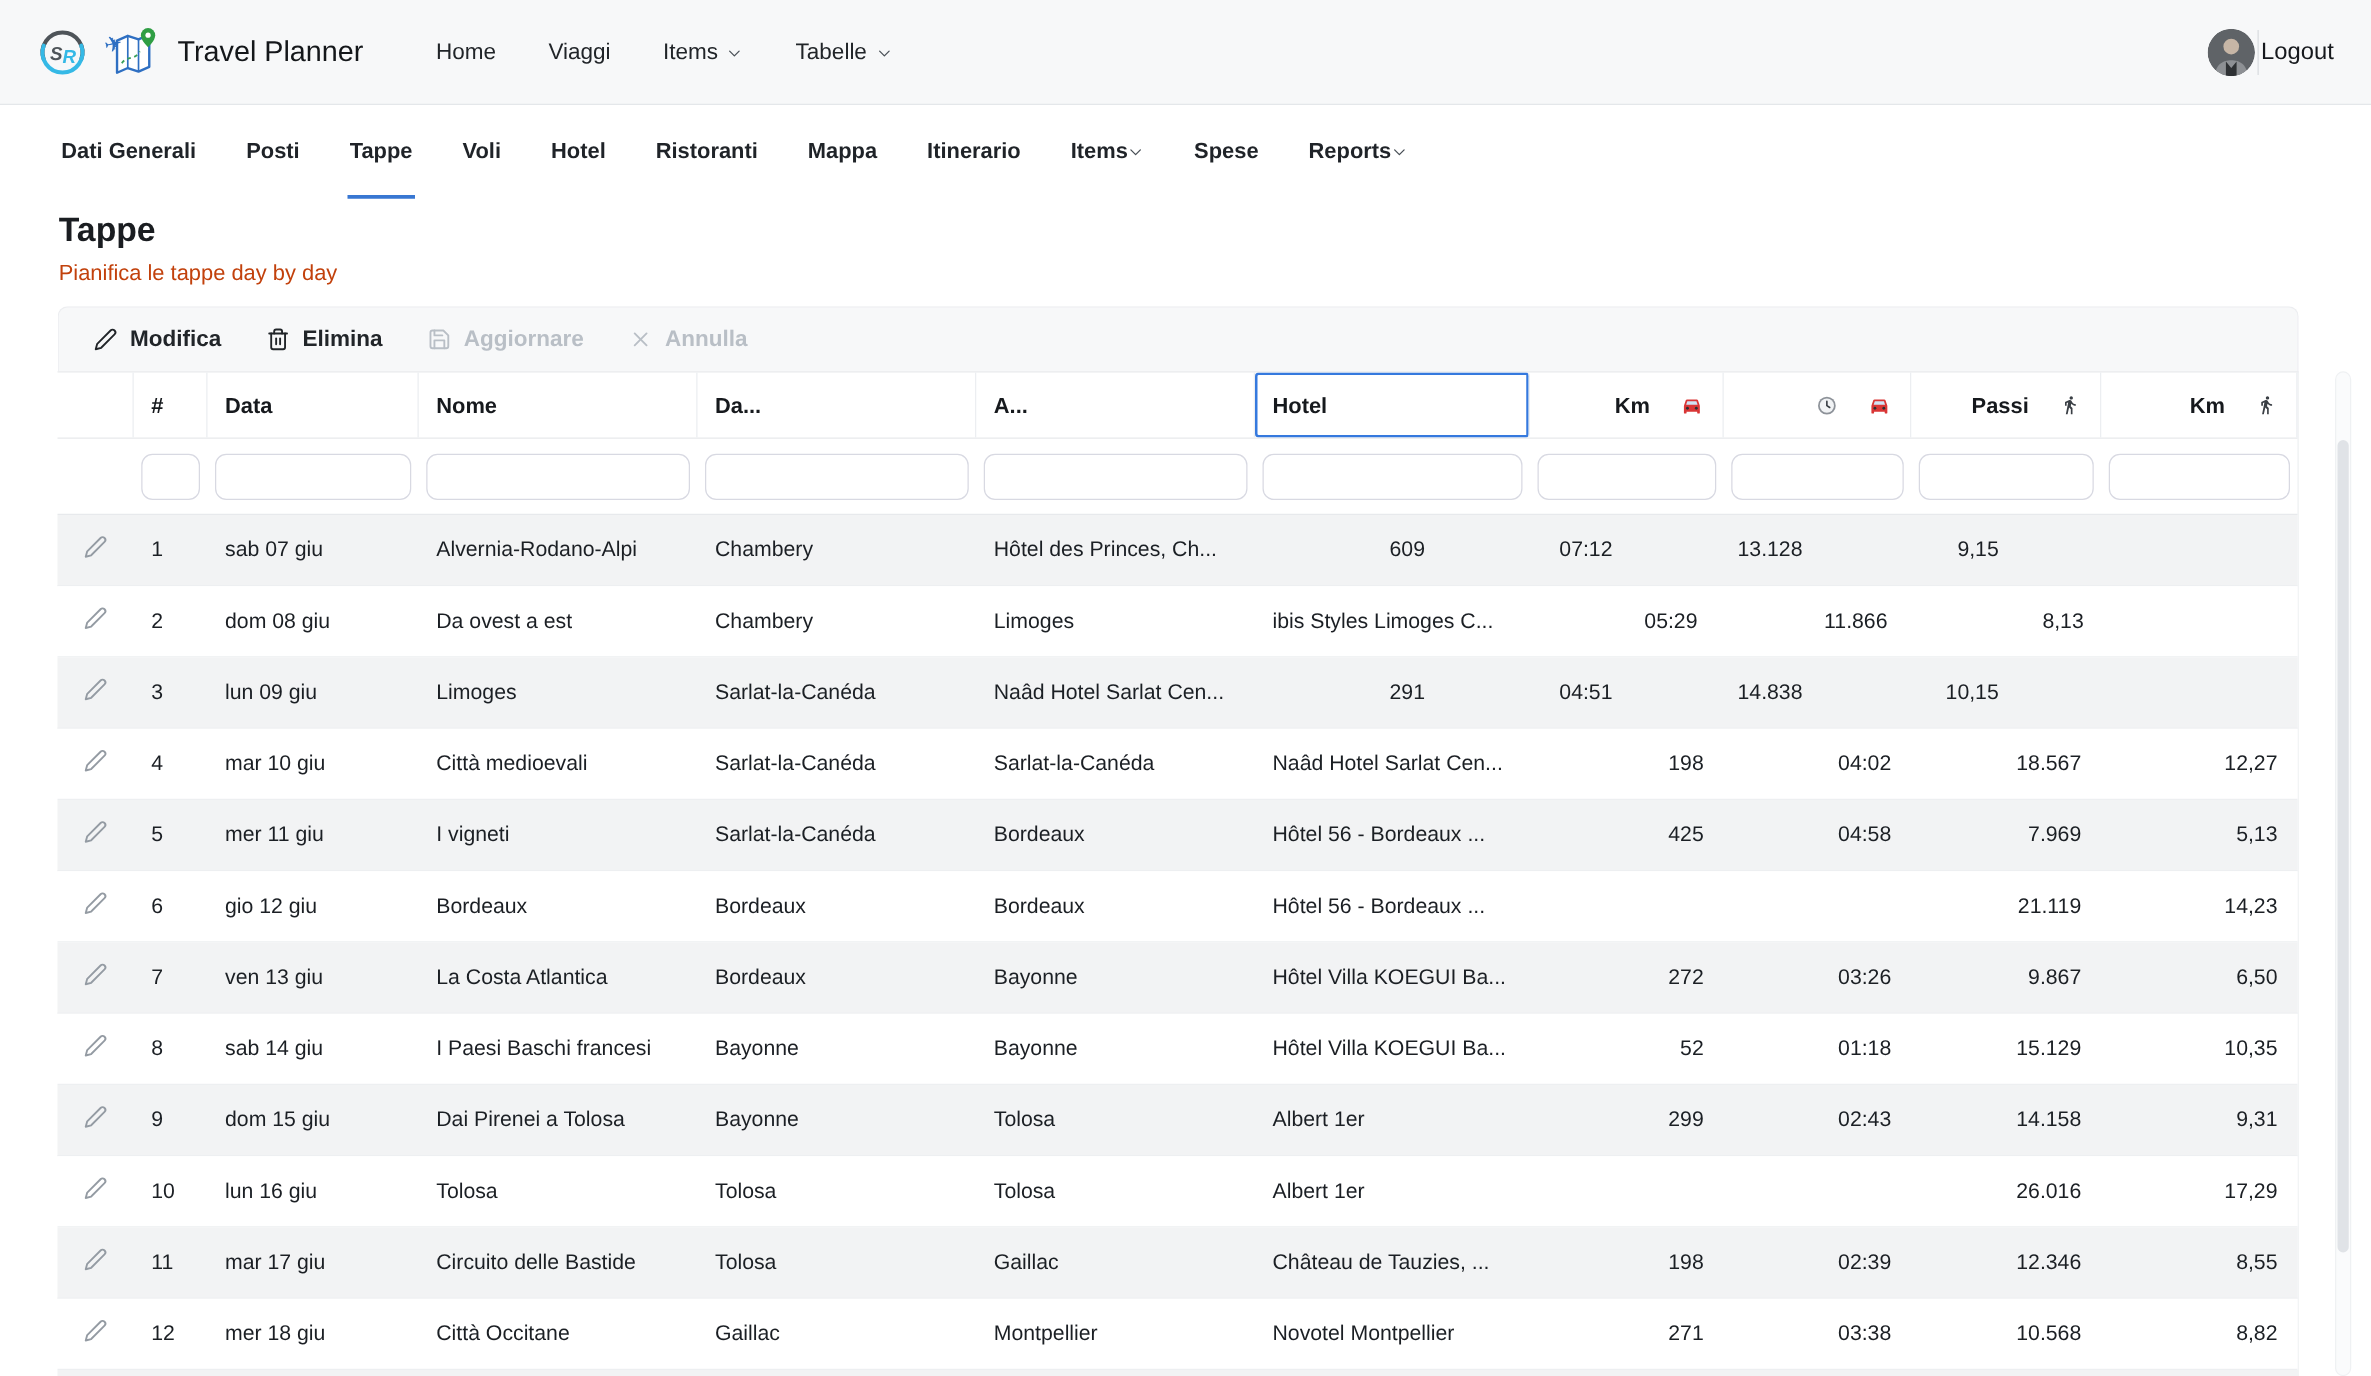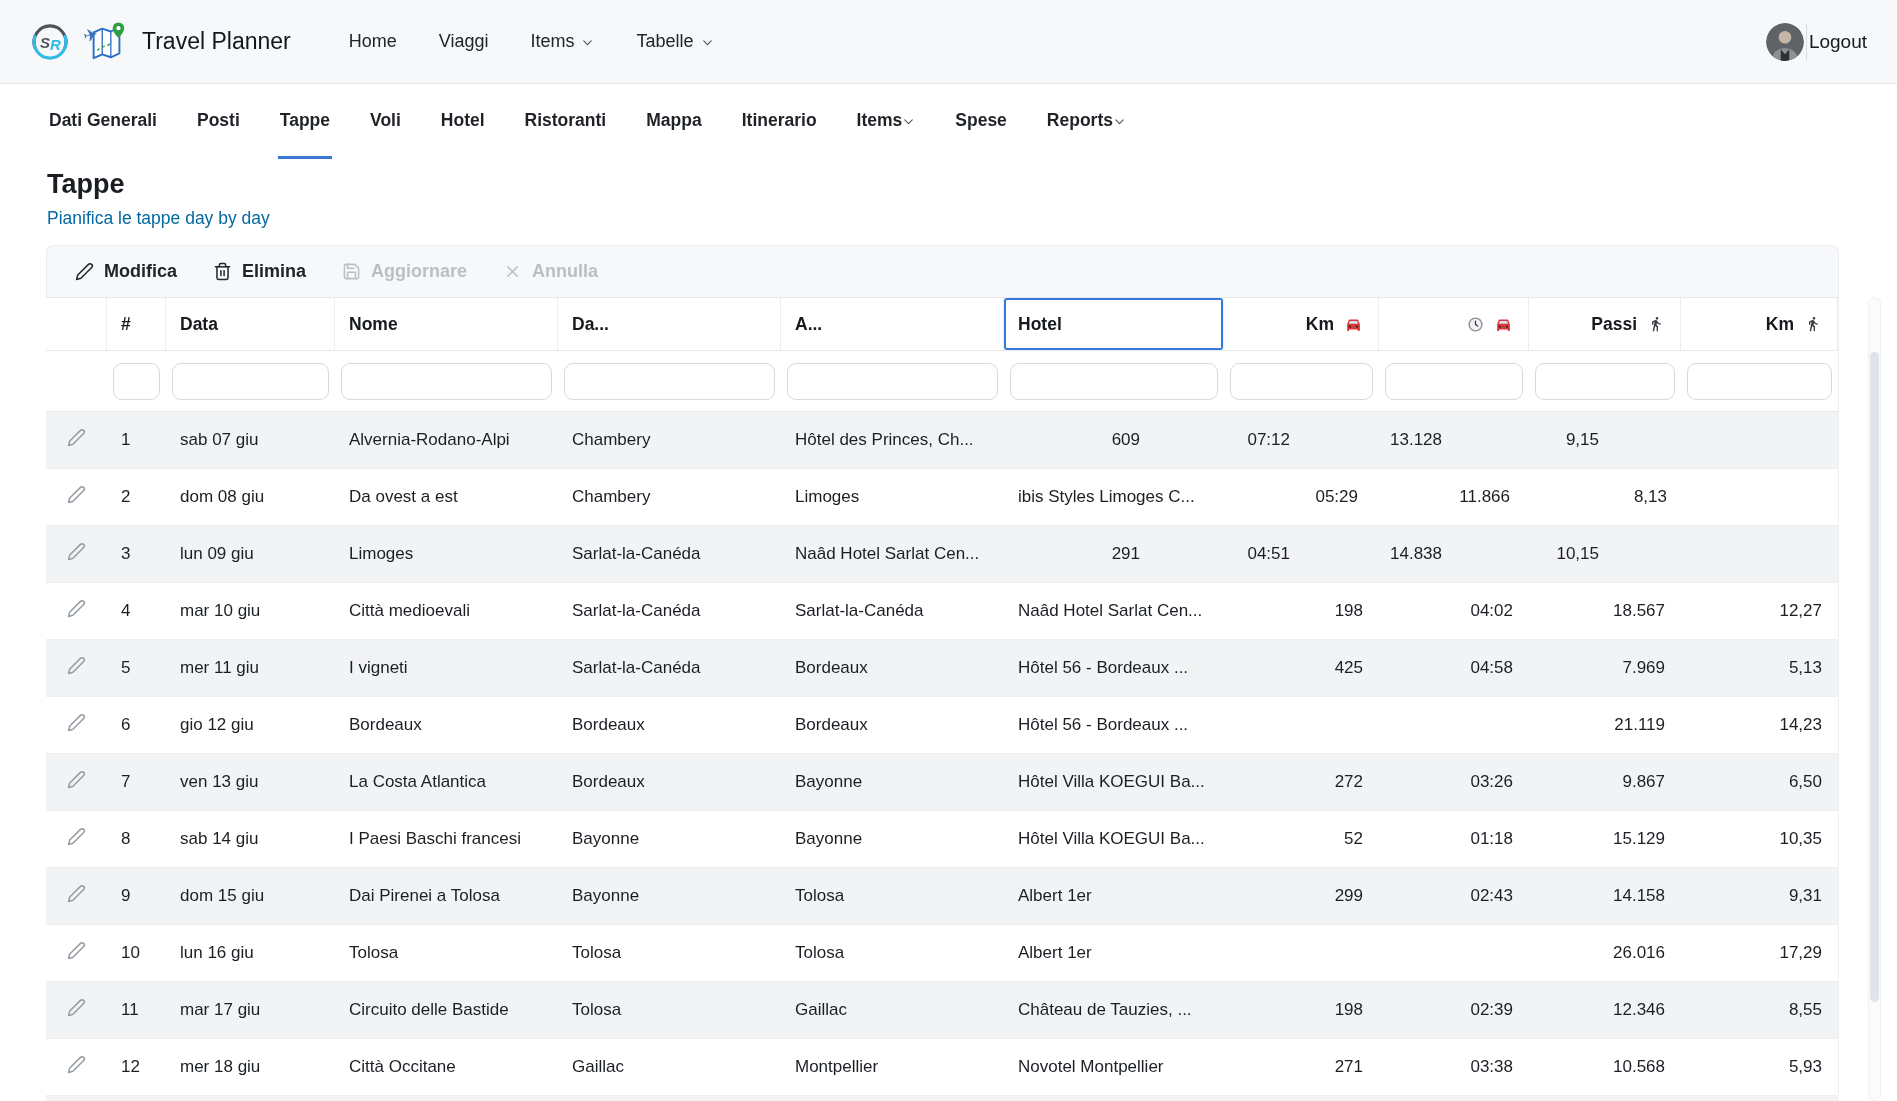--- a/index.html
+++ b/index.html
@@ -23,39 +23,39 @@
   
   .tabs { display:flex; align-items:stretch; gap:36px; padding-left:47px; height:75px; background:#fff; }
   .tab { display:flex; align-items:center; font-size:17.5px; font-weight:600; color:#1f2328;
     border-bottom:3px solid transparent; padding:0 2px; cursor:pointer; white-space:nowrap; }
   .tab.active { border-bottom-color:#3877d2; }
   .tab .caret { margin-top:3px; }
 
   
   .page-head { padding:10px 47px 0; }
   .page-title { font-size:27px; font-weight:700; color:#1a1d21; line-height:30px; }
-  .page-subtitle { font-size:17.5px; color:#0369a1; margin-top:8px; line-height:22px; }
+  .page-subtitle { font-size:17.5px; color:#c2410c; margin-top:8px; line-height:22px; }
 
   
   .panel { margin:16px 0 0 46px; width:1793px; }
   .toolbar { height:52px; background:#f7f8f9; border:1px solid #ecedf0; border-bottom:none;
     border-radius:8px 8px 0 0; display:flex; align-items:center; padding-left:28px; gap:36px; }
   .tbtn { display:flex; align-items:center; gap:10px; font-size:18px; font-weight:600;
     color:#212529; background:none; border:none; cursor:pointer; font-family:inherit; }
   .tbtn.disabled { color:#b9bfc6; cursor:default; }
   .tbtn .ticon { display:inline-flex; }
 
   
   .grid { border-top:1px solid #e7e9ec; border-right:1px solid #eef0f2; width:1793px; background:#fff; }
   .grow { display:flex; }
   .gcell { flex:0 0 auto; display:flex; align-items:center; overflow:hidden; white-space:nowrap; }
   .header-row { height:53px; border-bottom:1px solid #e7e9ec; }
   .th { font-size:17.5px; font-weight:700; color:#16191d; border-right:1px solid #eceef1;
     padding-left:14px; cursor:pointer; }
-  .th.numeric { justify-content:flex-end; padding-right:16px; padding-left:4px; gap:6px; }
+  .th.numeric { justify-content:flex-end; padding-right:16px; padding-left:4px; gap:20px; }
   .th.focused { box-shadow:inset 0 0 0 2px #3579de; border-radius:3px; }
   .th .hicon { display:inline-flex; margin-left:5px; }
   .filter-row { height:61px; border-bottom:1px solid #e7e9ec; }
   .fc { padding:0 6px; }
   .finput { width:100%; height:37px; border:1px solid #d8d9e2; border-radius:9px; background:#fff;
     font-family:inherit; font-size:16px; padding:0 10px; outline:none; }
   .brow { height:57px; border-bottom:1px solid #edeff1; background:#fff; cursor:pointer; }
   .brow.odd { background:#f2f3f4; }
   .td { font-size:17px; color:#1b1f24; padding-left:14px; }
   .td.numeric { justify-content:flex-end; padding-right:16px; padding-left:4px; }
@@ -516,21 +516,21 @@
           </div>
           <div class="gcell td" style="width:59px">12</div>
           <div class="gcell td" style="width:169px">mer 18 giu</div>
           <div class="gcell td" style="width:223px">Città Occitane</div>
           <div class="gcell td" style="width:223px">Gaillac</div>
           <div class="gcell td" style="width:223px">Montpellier</div>
           <div class="gcell td" style="width:220px">Novotel Montpellier</div>
           <div class="gcell td numeric" style="width:155px">271</div>
           <div class="gcell td numeric" style="width:150px">03:38</div>
           <div class="gcell td numeric" style="width:152px">10.568</div>
-          <div class="gcell td numeric" style="width:157px">5,93</div>
+          <div class="gcell td numeric" style="width:157px">8,82</div>
         </div>
       </div>
     <div class="row-sliver"></div>
   </div>
 </div>
 
 <div class="vscroll">
   <div class="vthumb"></div>
 </div>
 

